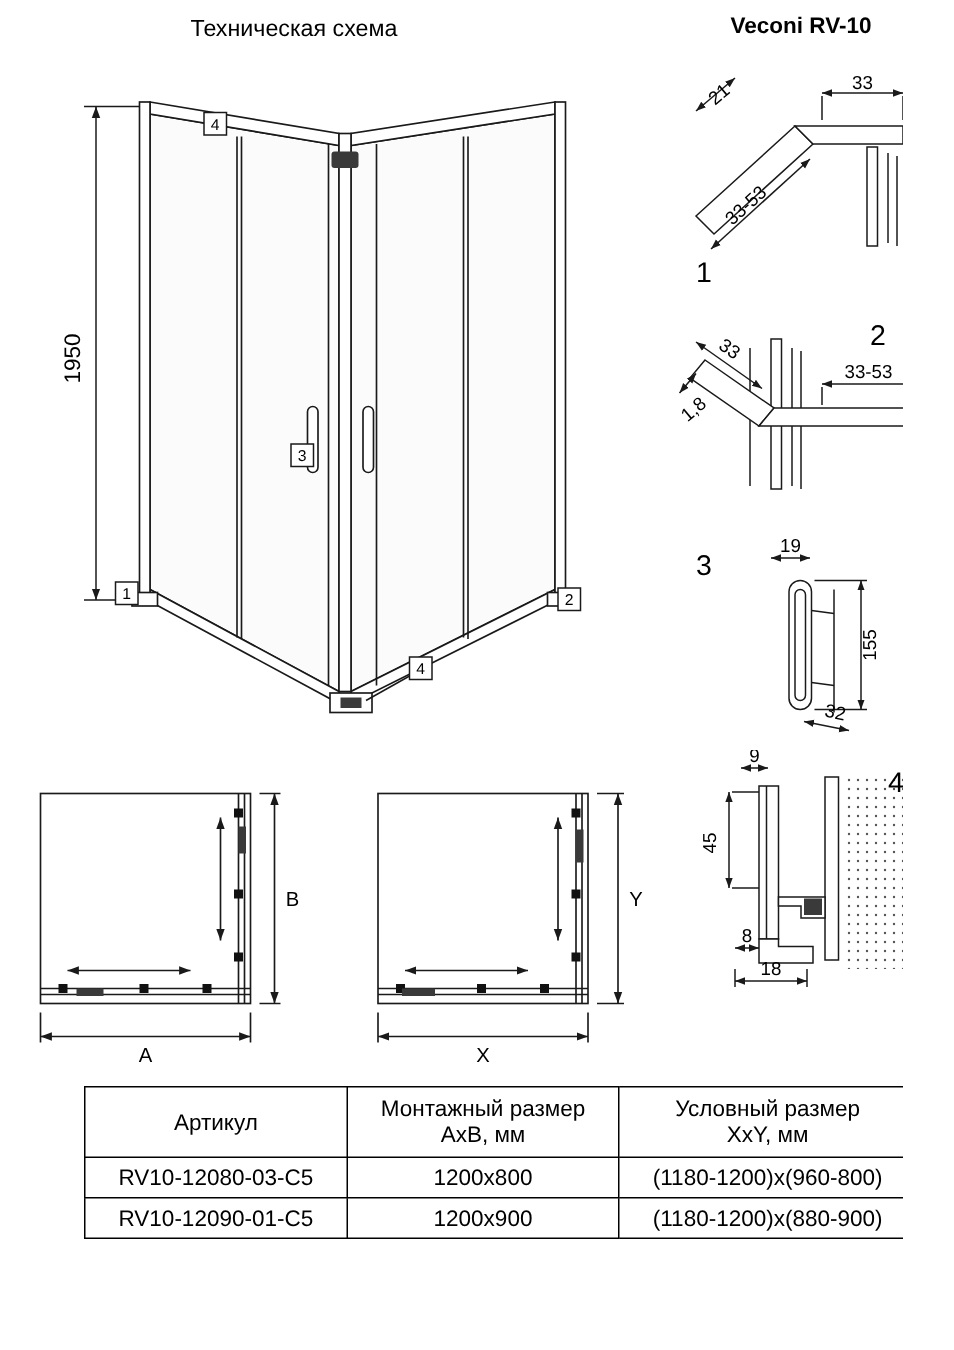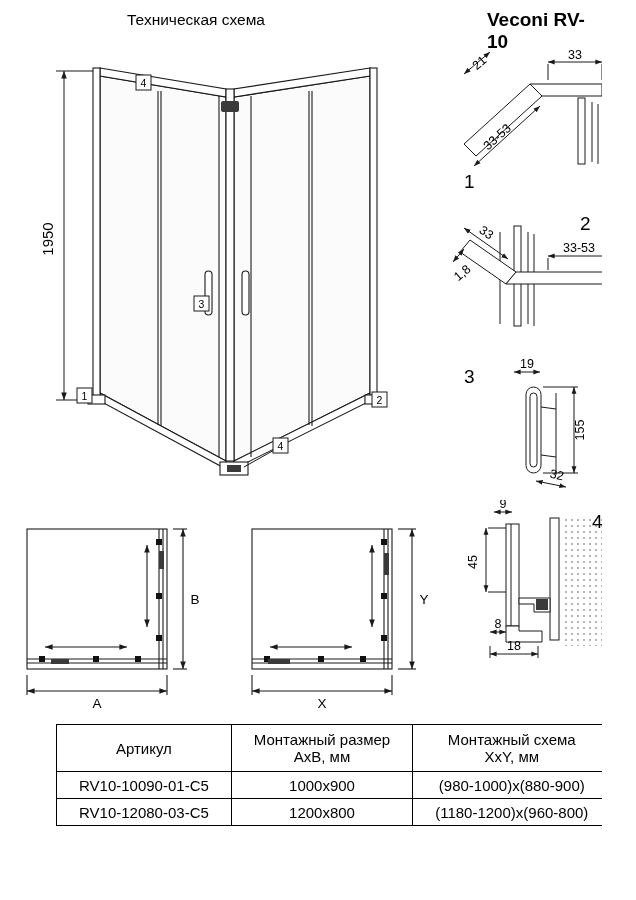--- a/index.html
+++ b/index.html
@@ -1,21 +1,21 @@
 <!DOCTYPE html>
 <html><head>
 <meta charset="utf-8">
 <style>
   html,body { margin:0; padding:0; background:#ffffff; }
   #page {
     position:relative; width:602px; height:900px; background:#ffffff;
     font-family:"Liberation Sans", sans-serif; color:#000; overflow:hidden;
   }
   .page-title { position:absolute; left:127px; top:11px; font-size:15.5px; }
-  .brand      { position:absolute; left:487px; top:9px;  font-size:19px; font-weight:bold; }
+  .brand      { position:absolute; left:487px; top:9px;  font-size:15px; font-weight:bold; }
   .drw { position:absolute; }
   svg text { font-family:"Liberation Sans", sans-serif; fill:#000; stroke:none; }
   text.dim     { font-size:12.5px; }
   text.dim-lg  { font-size:15px; }
   text.biglbl  { font-size:19px; }
   text.callout { font-size:10.5px; }
   text.plan-lbl{ font-size:13.5px; }
   .spec-table { position:absolute; left:56px; top:724px; border-collapse:collapse; font-size:15px; color:#000; table-layout:fixed; }
   .spec-table th, .spec-table td {
     border:1.5px solid #000; font-weight:400; text-align:center;
@@ -278,32 +278,32 @@
         <col style="width:207px">
     </colgroup>
     <thead>
       <tr>
         <th>Артикул</th>
         <th>
           <div>Монтажный размер</div>
           <div>АхВ, мм</div>
         </th>
         <th>
-          <div>Монтажный схема</div>
+          <div>Условный размер</div>
           <div>XxY, мм</div>
         </th>
       </tr>
     </thead>
     <tbody>
       <tr>
-        <td>RV10-10090-01-C5</td>
-        <td>1000x900</td>
-        <td>(980-1000)x(880-900)</td>
-      </tr>
-      <tr>
         <td>RV10-12080-03-C5</td>
         <td>1200x800</td>
         <td>(1180-1200)x(960-800)</td>
       </tr>
+      <tr>
+        <td>RV10-12090-01-C5</td>
+        <td>1200x900</td>
+        <td>(1180-1200)x(880-900)</td>
+      </tr>
     </tbody>
   </table>
 
 </div>
 
 </body></html>

